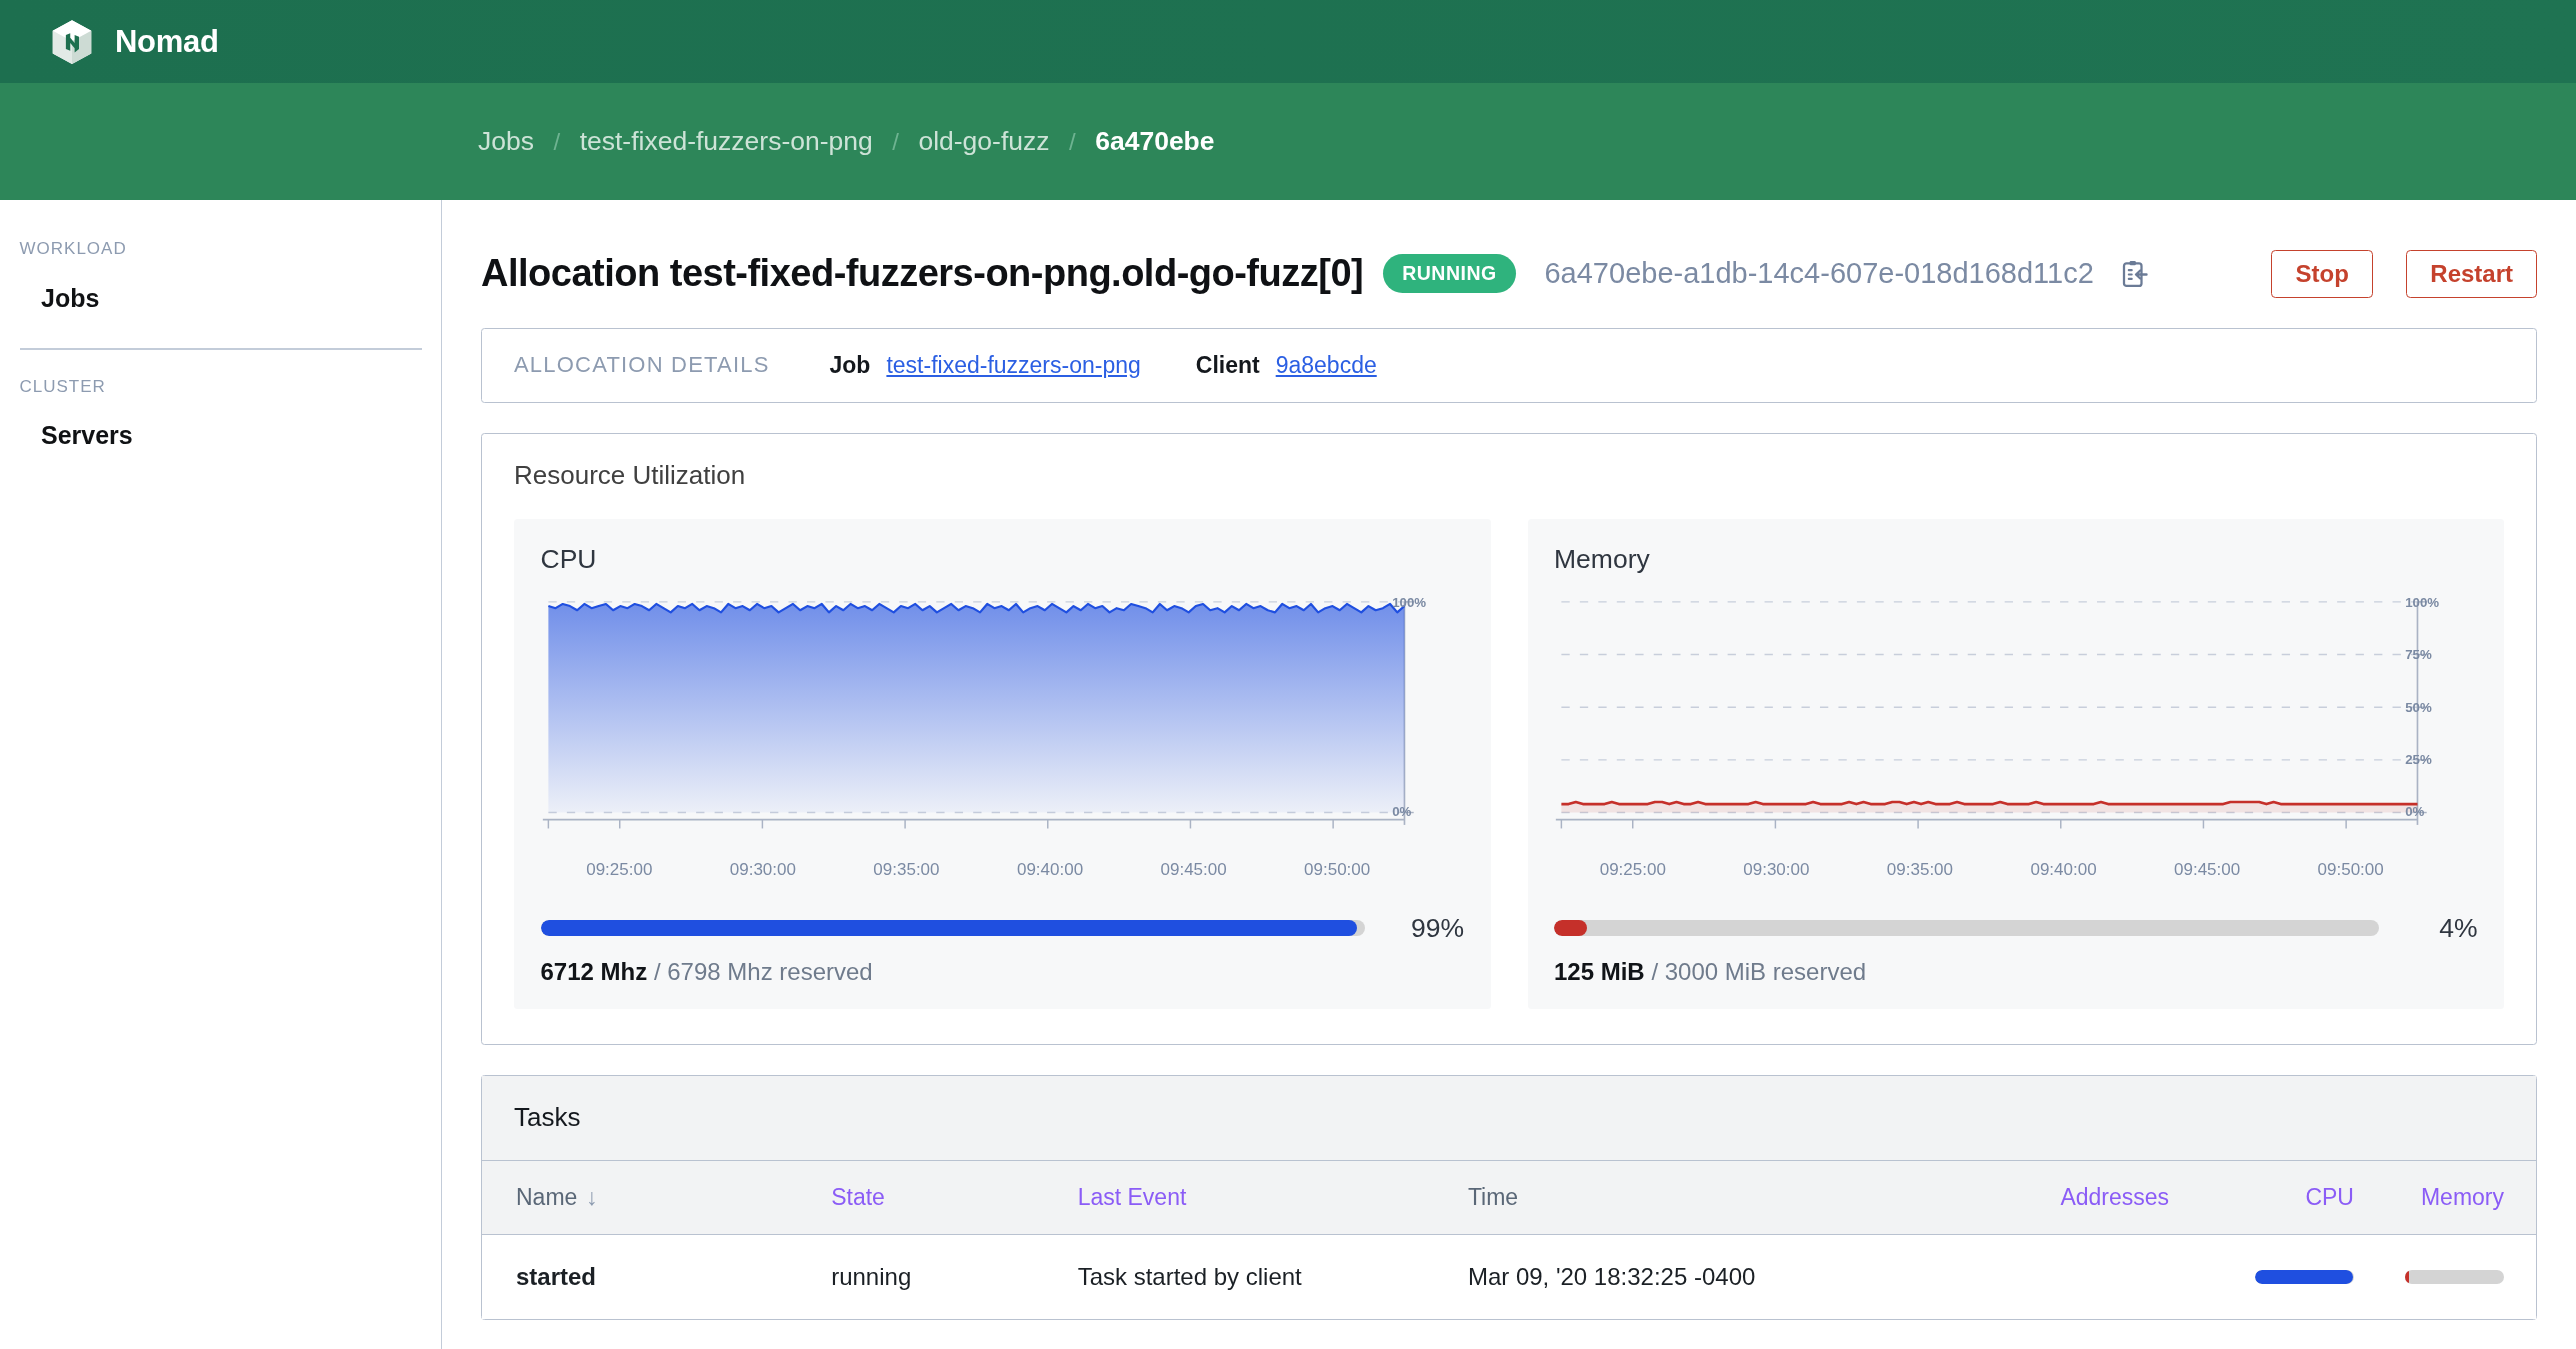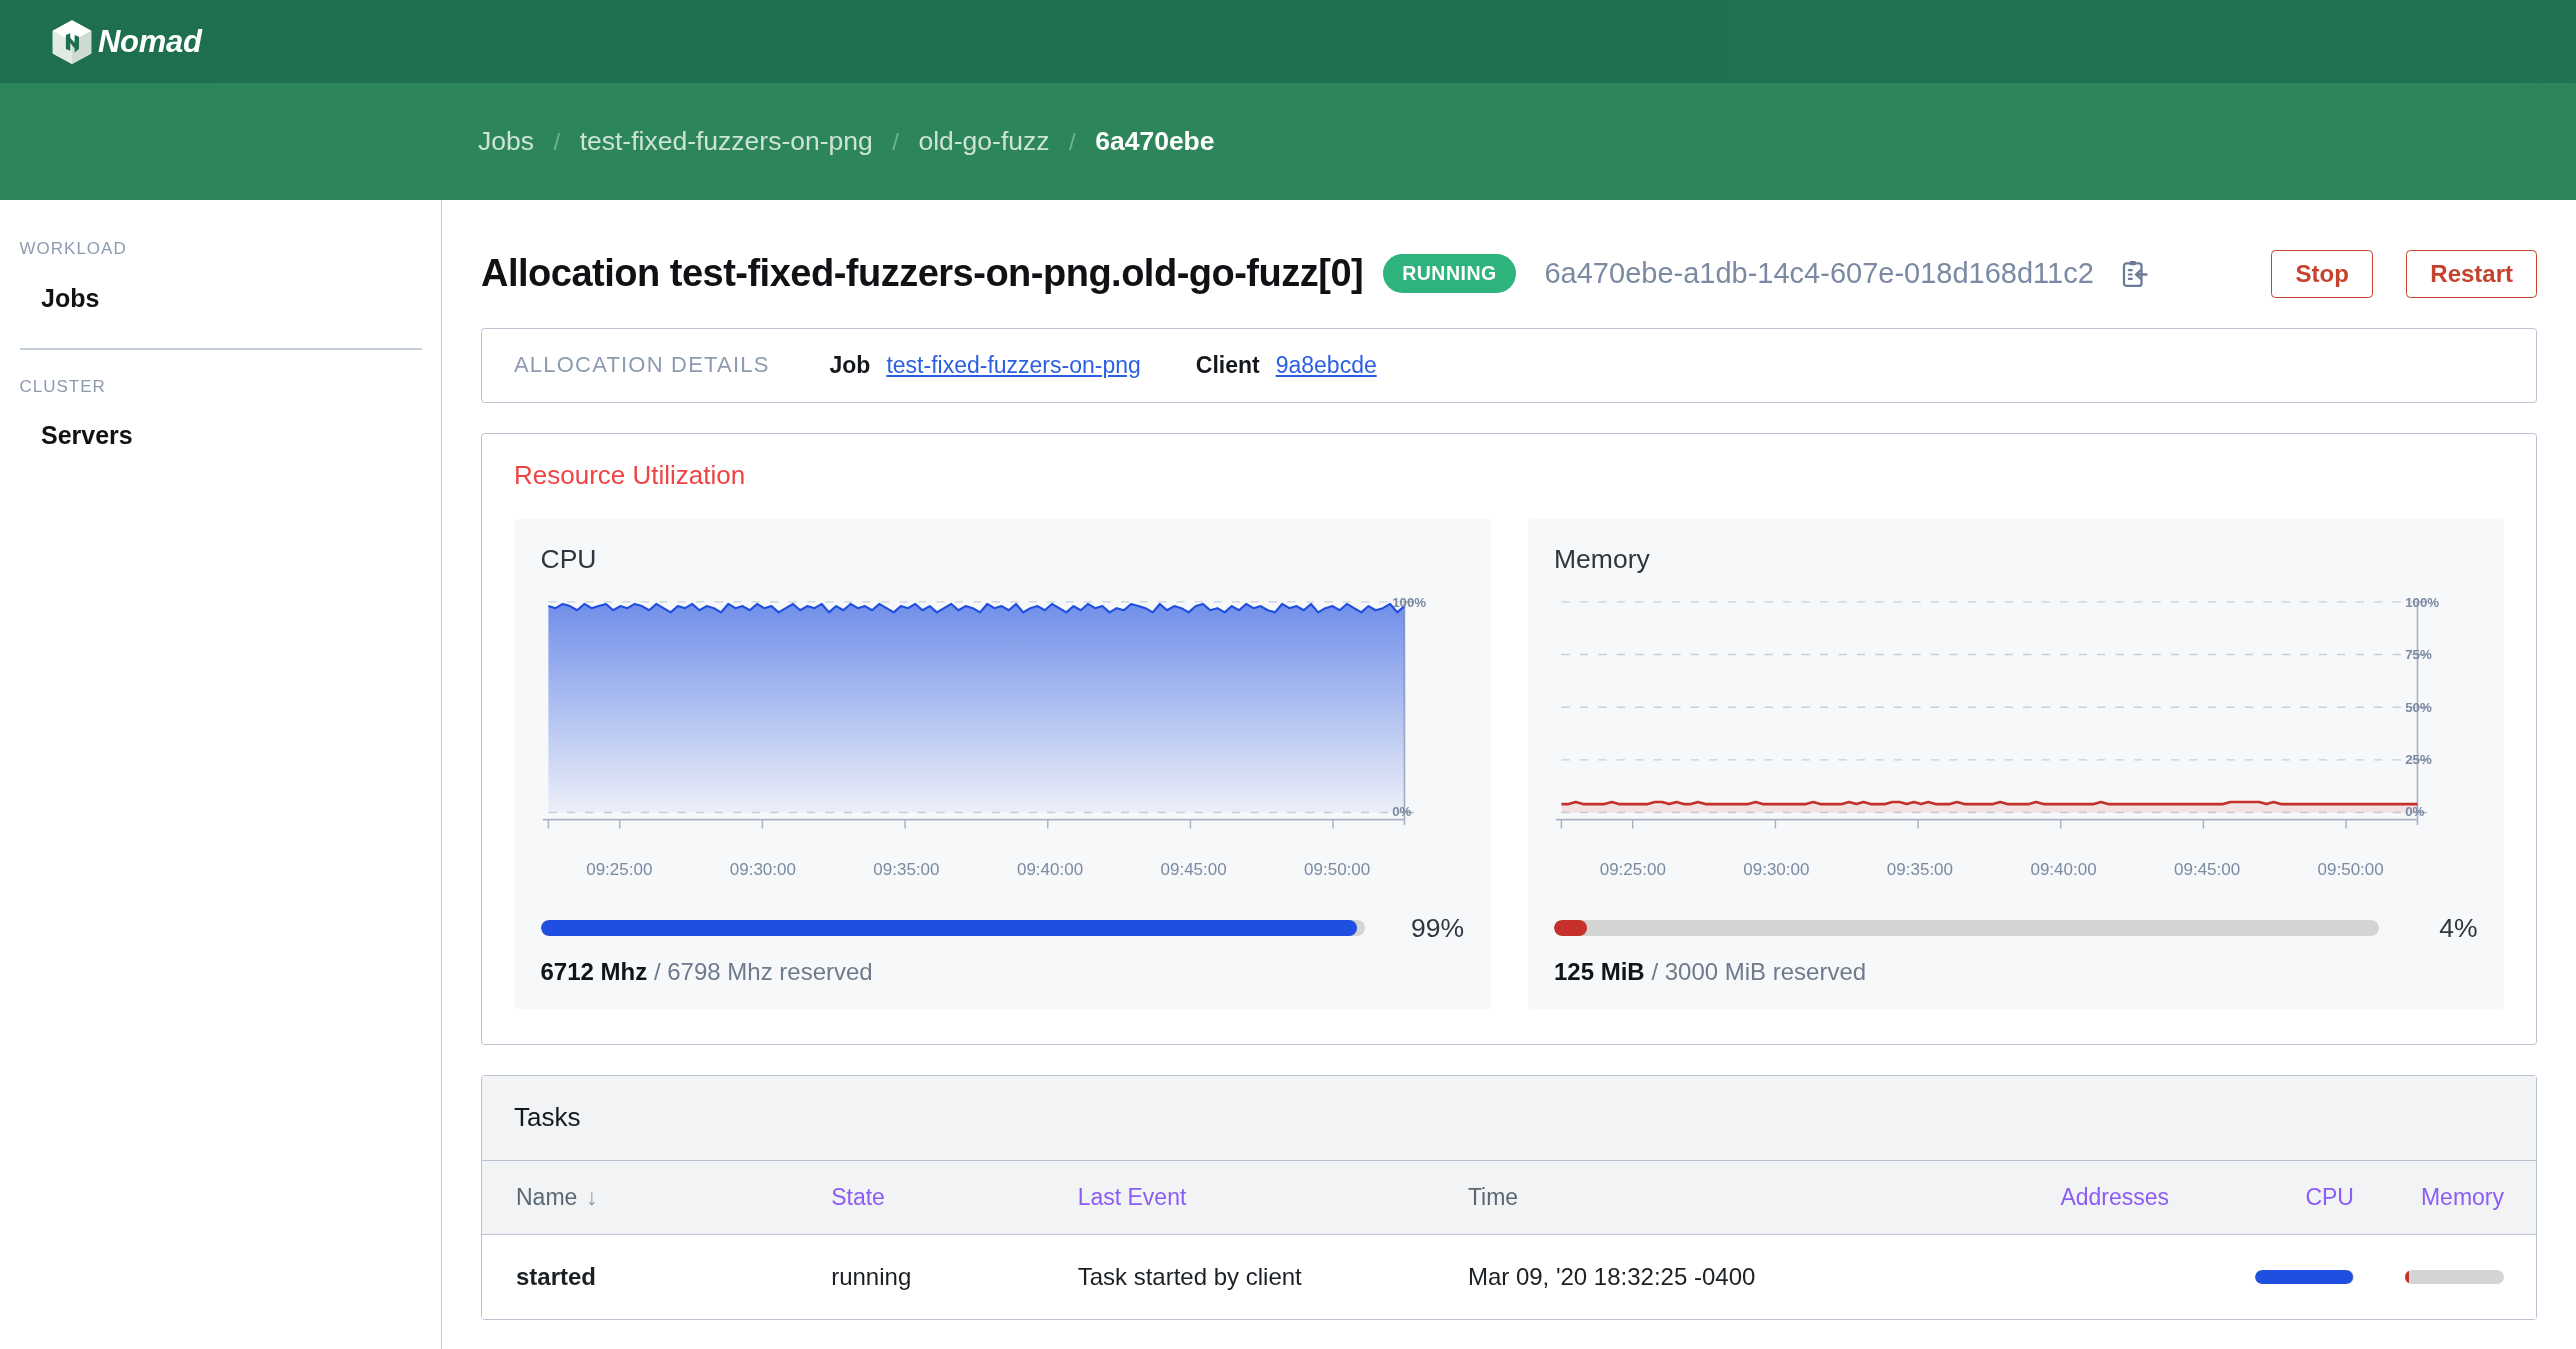--- a/index.html
+++ b/index.html
@@ -10,21 +10,21 @@
     overflow: hidden;
   }
 
   
   .global-header {
     height: 83px;
     background: linear-gradient(to right, #1d6f4f, #1f7352);
     display: flex; align-items: center;
     padding-left: 51px;
   }
-  .logo-wrap { display: flex; align-items: center; gap: 5px; font-style: italic; }
+  .logo-wrap { display: flex; align-items: center; gap: 22px; }
   .logo-mark { width: 42px; height: 46px; display: block; }
   .logo-text {
     color: #ffffff; font-size: 31px; font-weight: 700; letter-spacing: -0.3px;
   }
 
   
   .subnav {
     height: 117px;
     background: #2d8659;
     display: flex; align-items: center;
@@ -100,21 +100,21 @@
   }
   .detail-label {
     color: #8d9bb0; font-size: 22px; letter-spacing: 1.2px; font-weight: 400;
     margin-right: 60px; white-space: nowrap;
   }
   .kv { display: flex; align-items: baseline; gap: 16px; margin-right: 55px; white-space: nowrap; }
   .kv .k { font-size: 23px; font-weight: 700; color: #14181d; }
   .kv .v { font-size: 23px; color: #2b5fe3; text-decoration: underline; cursor: pointer; }
 
   .card-title {
-    font-size: 26px; color: #ef4444; padding: 26.5px 32px 5.3px 32px;
+    font-size: 26px; color: #404040; padding: 26.5px 32px 5.3px 32px;
   }
 
   
   .ru-body { display: flex; gap: 37px; padding: 23px 32px 35px 32px; }
   .metric-panel {
     flex: 1 1 50%; background: #f7f8f9; border-radius: 3.5px;
     padding: 25px 26.5px 23px 26.5px;
   }
   .metric-title { font-size: 26.5px; color: #2f3640; margin-bottom: 17.7px; }
   .chart-area { position: relative; height: 265px; font-weight: bold; }

